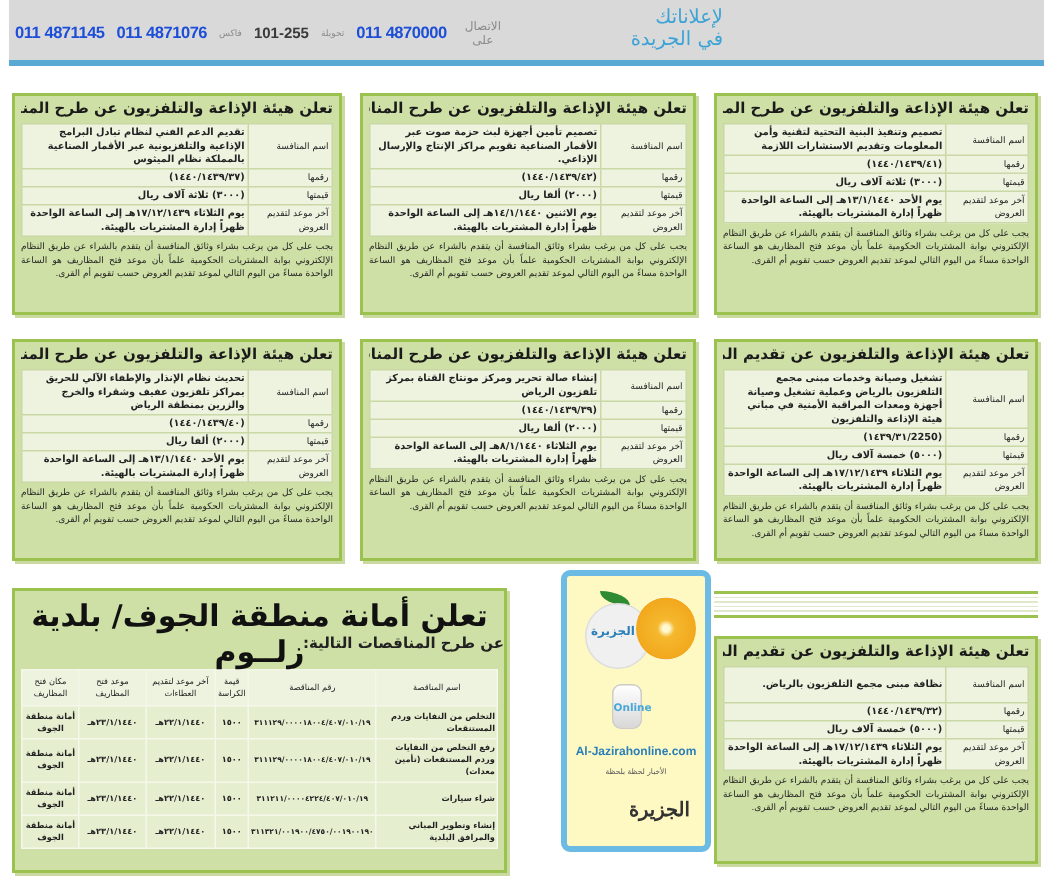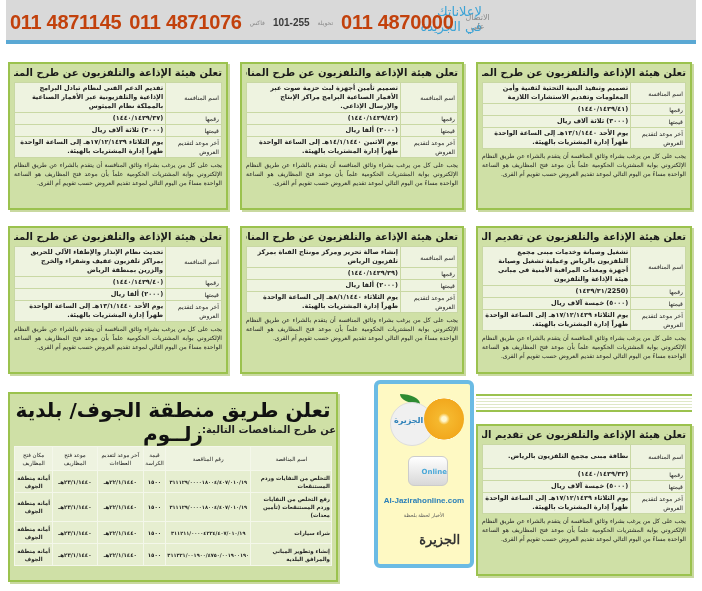--- a/index.html
+++ b/index.html
@@ -17,21 +17,21 @@
     font-family: "DejaVu Sans", sans-serif;
   }
   .hdr-slogan {
     position: absolute; left: 386px; top: 4px; width: 90px; text-align: right;
     color: #3ba3d6; font-size: 13px; line-height: 15px; direction: rtl;
   }
   .hdr-contact {
     position: absolute; left: 4px; top: 12px; height: 20px; display: flex;
     align-items: center; gap: 8px; direction: ltr;
   }
-  .phone { font-family: "Liberation Sans", sans-serif; font-weight: bold; font-size: 20px; color: #c2410c; letter-spacing: -0.3px; }
+  .phone { font-family: "Liberation Sans", sans-serif; font-weight: bold; font-size: 11px; color: #1d4ed8; letter-spacing: -0.3px; }
   .phone-sm { font-family: "Liberation Sans", sans-serif; font-weight: bold; font-size: 10px; color: #3a3a3a; }
   .tiny { font-size: 6px; color: #8a8a8a; }
   .call-lbl { font-size: 8px; color: #8a8a8a; line-height: 9px; text-align: center; direction: rtl; margin-left: 4px; }
 
   .ad {
     position: absolute; background: #cfe0a6; border: 2px solid #9bc24e;
     box-shadow: 2px 2px 0 #c9d9a0; direction: rtl; padding: 2px 4px;
   }
   .ad-title {
     font-size: 10px; font-weight: bold; color: #1a1a1a; text-align: center;
@@ -54,21 +54,21 @@
 
   .promo {
     position: absolute; left: 354px; top: 380px; width: 100px; height: 188px;
     border: 4px solid #6bbbe4; border-radius: 6px; background: #fef9c3; text-align: center; margin-left: 20px;
   }
   .fruit { position: absolute; left: 12px; top: 10px; width: 74px; height: 50px; }
   .fruit .ball { position: absolute; left: 0; top: 8px; width: 44px; height: 44px; border-radius: 50%; background: #f0f0f0; border: 1px solid #ddd; }
   .fruit .orange { position: absolute; left: 34px; top: 4px; width: 40px; height: 42px; border-radius: 50%; background: radial-gradient(circle, #fff8d0 8%, #f5b82e 20%, #f2a81d 70%, #fff 72%, #fff 80%, #e0e0e0 82%); }
   .fruit .leaf { position: absolute; left: 10px; top: 0; width: 20px; height: 10px; background: #2e8b32; border-radius: 0 100% 0 100%; }
   .fruit .brand { position: absolute; left: 4px; top: 22px; font-size: 8px; color: #2a7fb8; font-weight: bold; }
-  .app-icon { position: absolute; left: 30px; top: 72px; width: 40px; height: 30px; border-radius: 6px; background: linear-gradient(#ffffff, #d8d8d8); border: 1px solid #ccc; font-size: 7px; color: #4aa8d8; font-weight: bold; line-height: 30px; text-align: right; }
+  .app-icon { position: absolute; left: 30px; top: 72px; width: 20px; height: 30px; border-radius: 6px; background: linear-gradient(#ffffff, #d8d8d8); border: 1px solid #ccc; font-size: 7px; color: #4aa8d8; font-weight: bold; line-height: 30px; text-align: right; }
   .promo-url { position: absolute; left: 0; top: 112px; width: 100%; font-size: 8px; font-weight: bold; color: #2a7fb8; font-family: "Liberation Sans", sans-serif; }
   .promo-tag { position: absolute; left: 0; top: 128px; width: 100%; font-size: 5px; color: #555; }
   .promo-logo { position: absolute; right: 10px; top: 148px; font-size: 13px; font-weight: bold; color: #333; font-family: "DejaVu Serif", serif; }
 
   .big-ad {
     position: absolute; left: 8px; top: 392px; width: 330px; height: 190px;
     background: #cfe0a6; border: 2px solid #9bc24e; box-shadow: 2px 2px 0 #c9d9a0; direction: rtl;
   }
   .big-title { text-align: center; font-size: 20px; font-weight: bold; color: #111; margin-top: 4px; height: 24px; line-height: 24px; }
   .big-sub { text-align: right; font-size: 10px; font-weight: bold; color: #222; height: 16px; line-height: 16px; }
@@ -125,21 +125,21 @@
     </table>
   <div class="ad-note">يجب على كل من يرغب بشراء وثائق المنافسة أن يتقدم بالشراء عن طريق النظام الإلكتروني بوابة المشتريات الحكومية علماً بأن موعد فتح المظاريف هو الساعة الواحدة مساءً من اليوم التالي لموعد تقديم العروض حسب تقويم أم القرى.</div>
 </div>
 
 <div class="ad" style="left:240px;top:62px;width:224px;height:148px;">
   <div class="ad-title">تعلن هيئة الإذاعة والتلفزيون عن طرح المنافسة التالية:</div>
   <table>
     <tbody>
         <tr>
           <td class="lbl">اسم المنافسة</td>
-          <td class="val">تصميم تأمين أجهزة لبث حزمة صوت عبر الأقمار الصناعية البرامج مراكز الإنتاج والإرسال الإذاعي.</td>
+          <td class="val">تصميم تأمين أجهزة لبث حزمة صوت عبر الأقمار الصناعية تقويم مراكز الإنتاج والإرسال الإذاعي.</td>
         </tr>
     <tr>
           <td class="lbl">رقمها</td>
           <td class="val">(١٤٤٠/١٤٣٩/٤٢)</td>
         </tr>
     <tr>
           <td class="lbl">قيمتها</td>
           <td class="val">(٢٠٠٠) ألفا ريال</td>
         </tr>
     <tr>
@@ -285,21 +285,21 @@
     <div class="brand">الجزيرة</div>
     <div class="orange"></div>
   </div>
   <div class="app-icon">Online</div>
   <div class="promo-url">Al-Jazirahonline.com</div>
   <div class="promo-tag">الأخبار لحظة بلحظة</div>
   <div class="promo-logo">الجزيرة</div>
 </div>
 
 <div class="big-ad">
-  <div class="big-title">تعلن طريق منطقة الجوف/ بلدية زلــوم</div>
+  <div class="big-title">تعلن أمانة منطقة الجوف/ بلدية زلــوم</div>
   <div class="big-sub">عن طرح المناقصات التالية:</div>
   <table>
     <tbody>
         <tr>
       <th style="width:80px">اسم المناقصة</th>
       <th style="width:84px">رقم المناقصة</th>
       <th style="width:22px">قيمة الكراسة</th>
       <th style="width:46px">آخر موعد لتقديم العطاءات</th>
       <th style="width:44px">موعد فتح المظاريف</th>
       <th style="width:38px">مكان فتح المظاريف</th>

